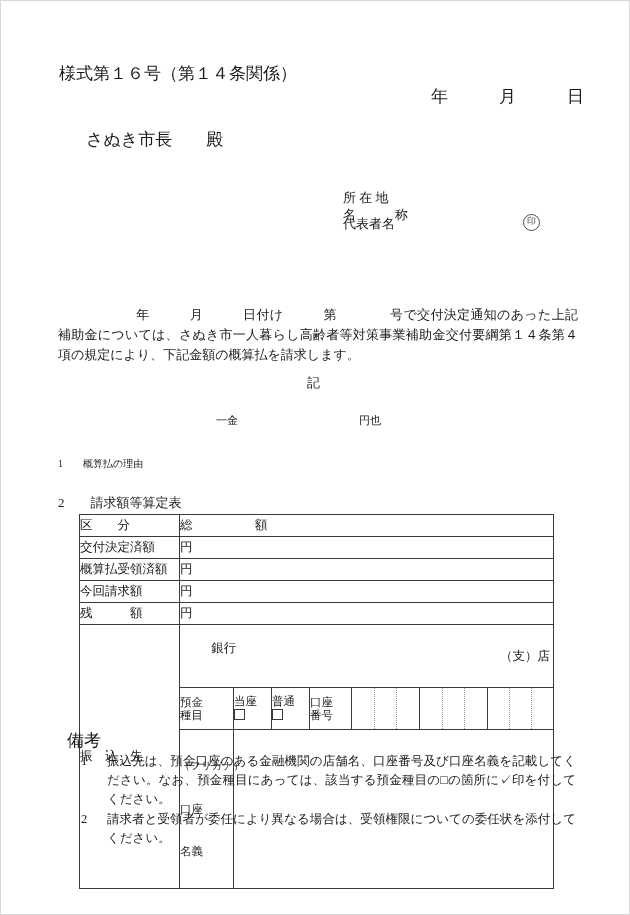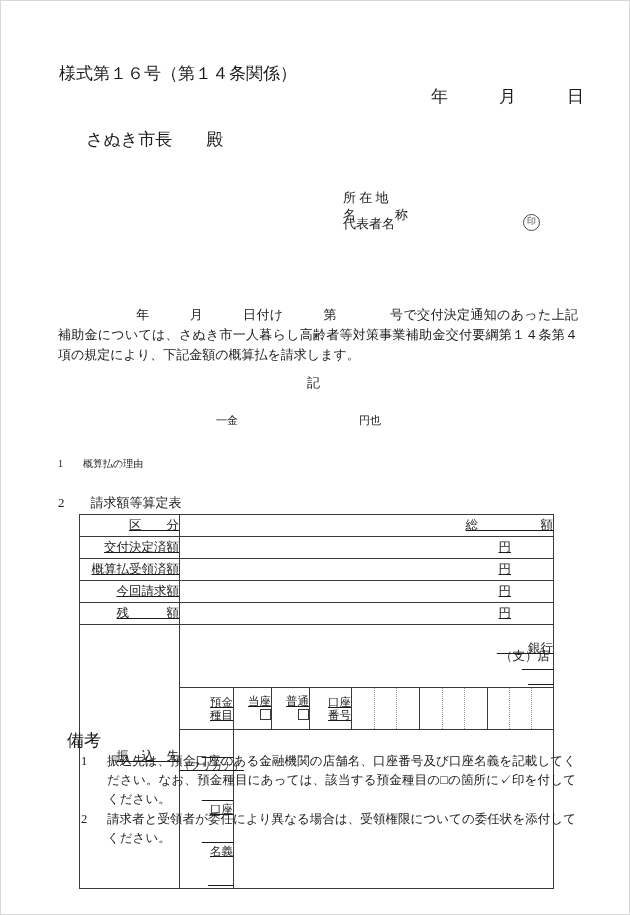--- a/index.html
+++ b/index.html
@@ -74,24 +74,23 @@
     top: 513px;
     width: 474px;
     border-collapse: collapse;
     table-layout: fixed;
     font-size: 12.5px;
   }
   #calc-table td {
     border: 1px solid #3a3a3a;
     padding: 0;
     height: 21px;
-    text-align: right;
+    text-align: left;
     vertical-align: middle;
     white-space: pre;
-    text-decoration: underline;
   }
   .col-label { width: 100px; }
   .cell-yen  { text-align: right; padding-right: 42px !important; }
   .row-amount td { height: 21px; }
 
   
   .furikomi-label { vertical-align: middle; text-align: center; }
 
   .bank-line { text-align: center; position: relative; }
   .bank-line .shiten {

